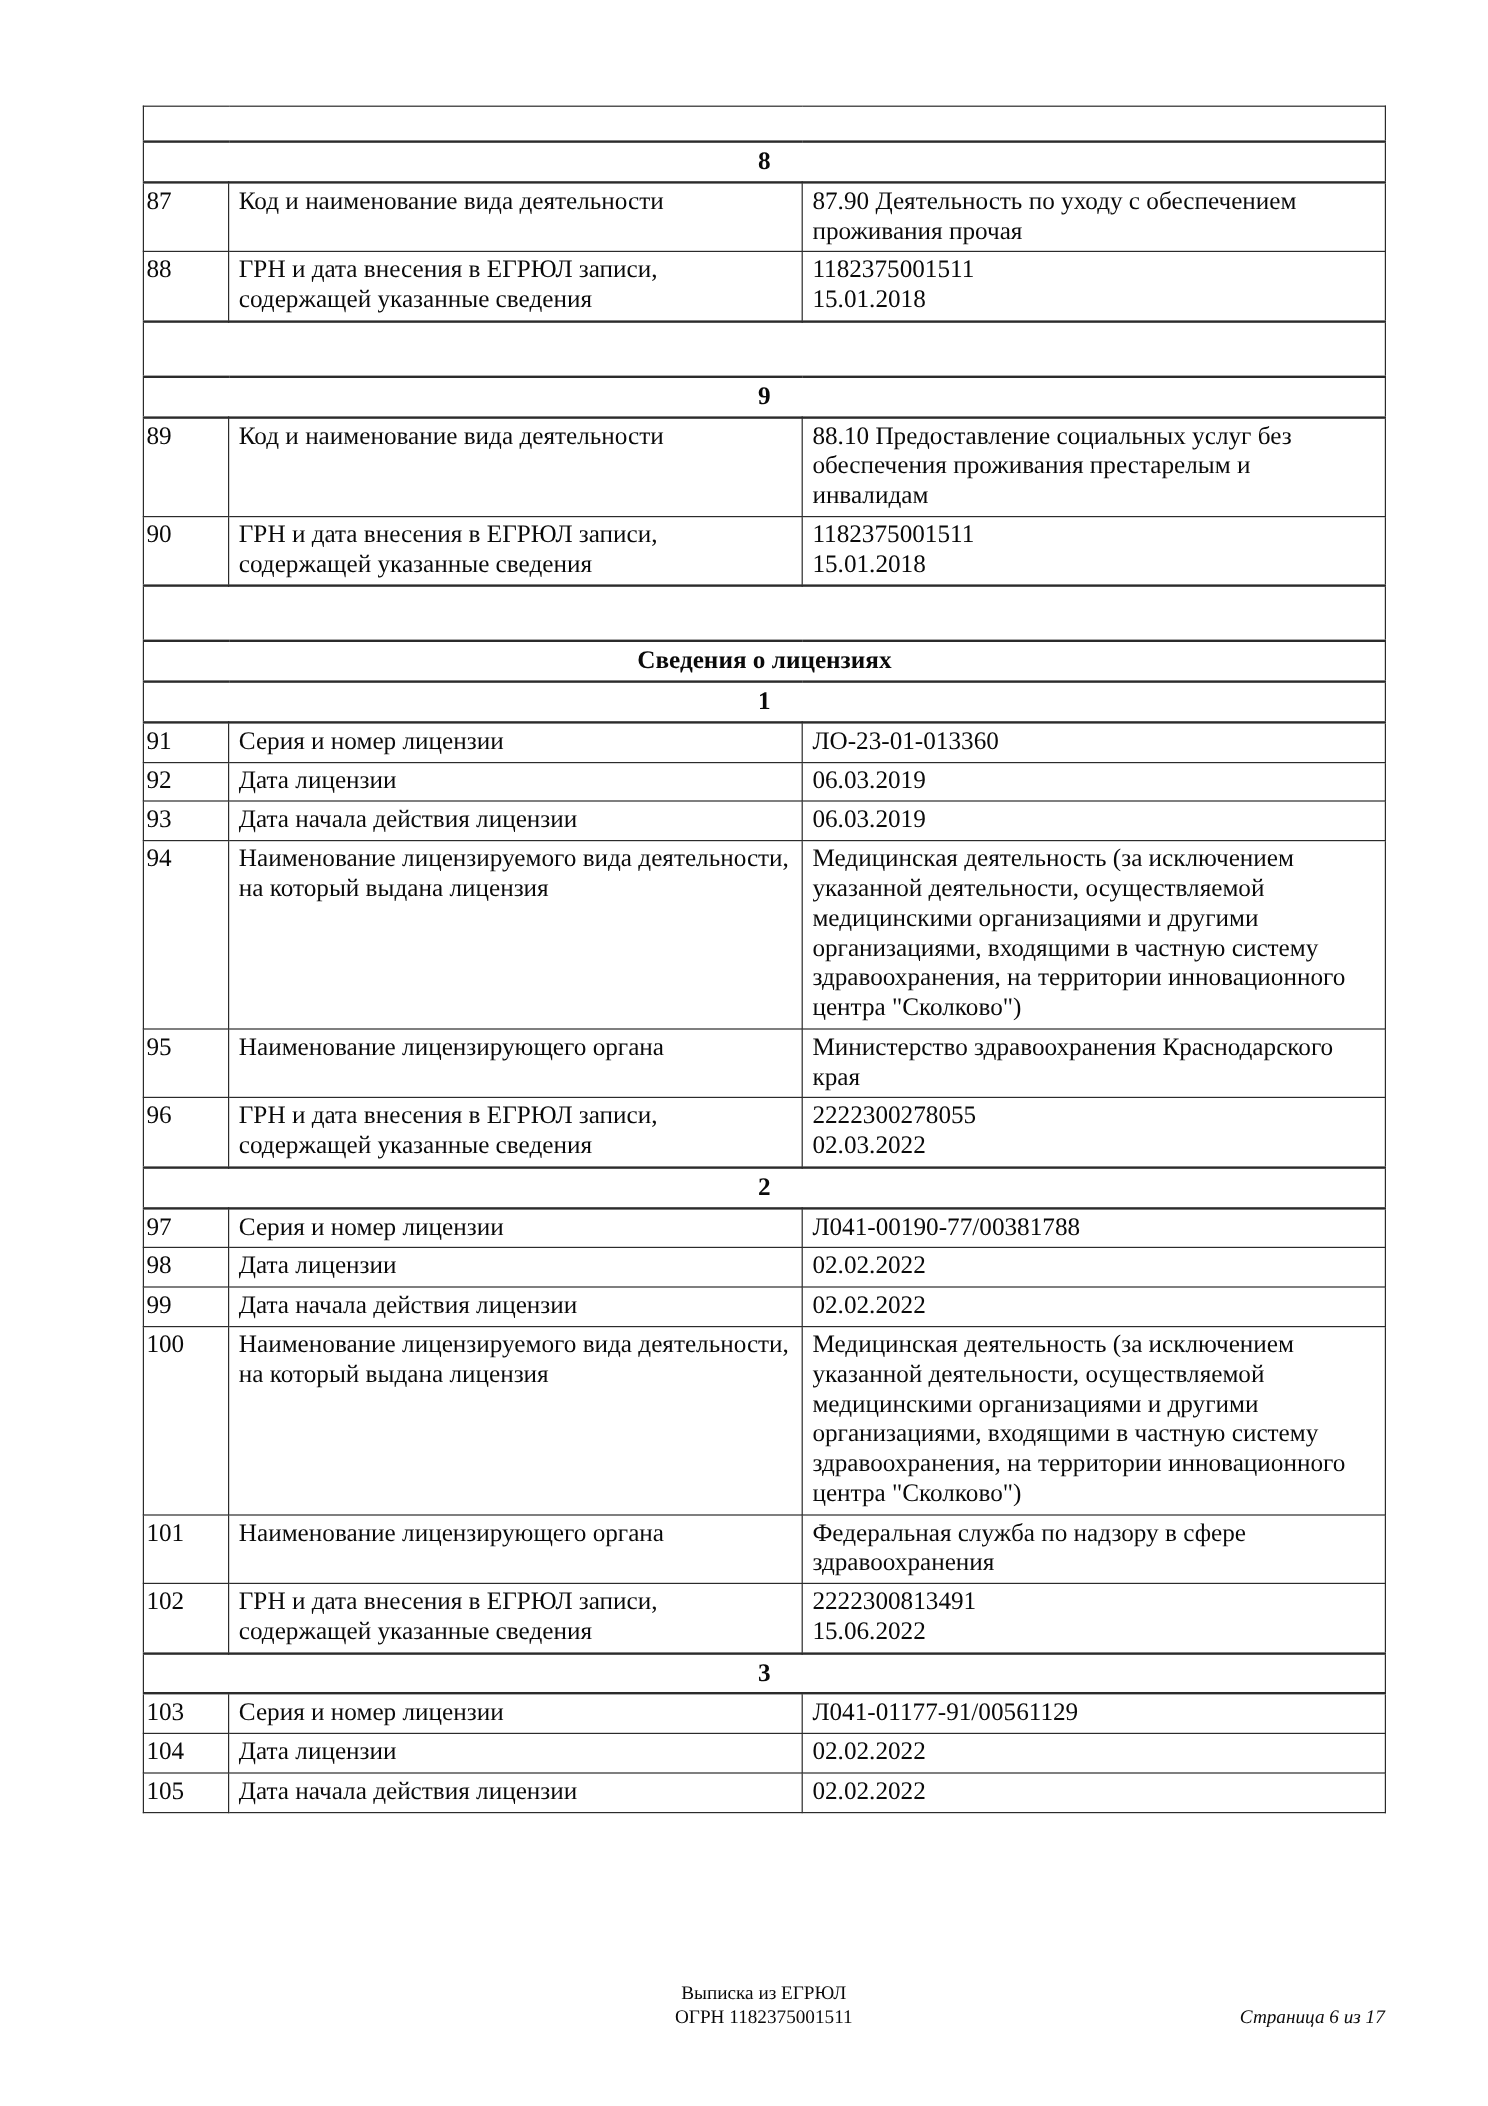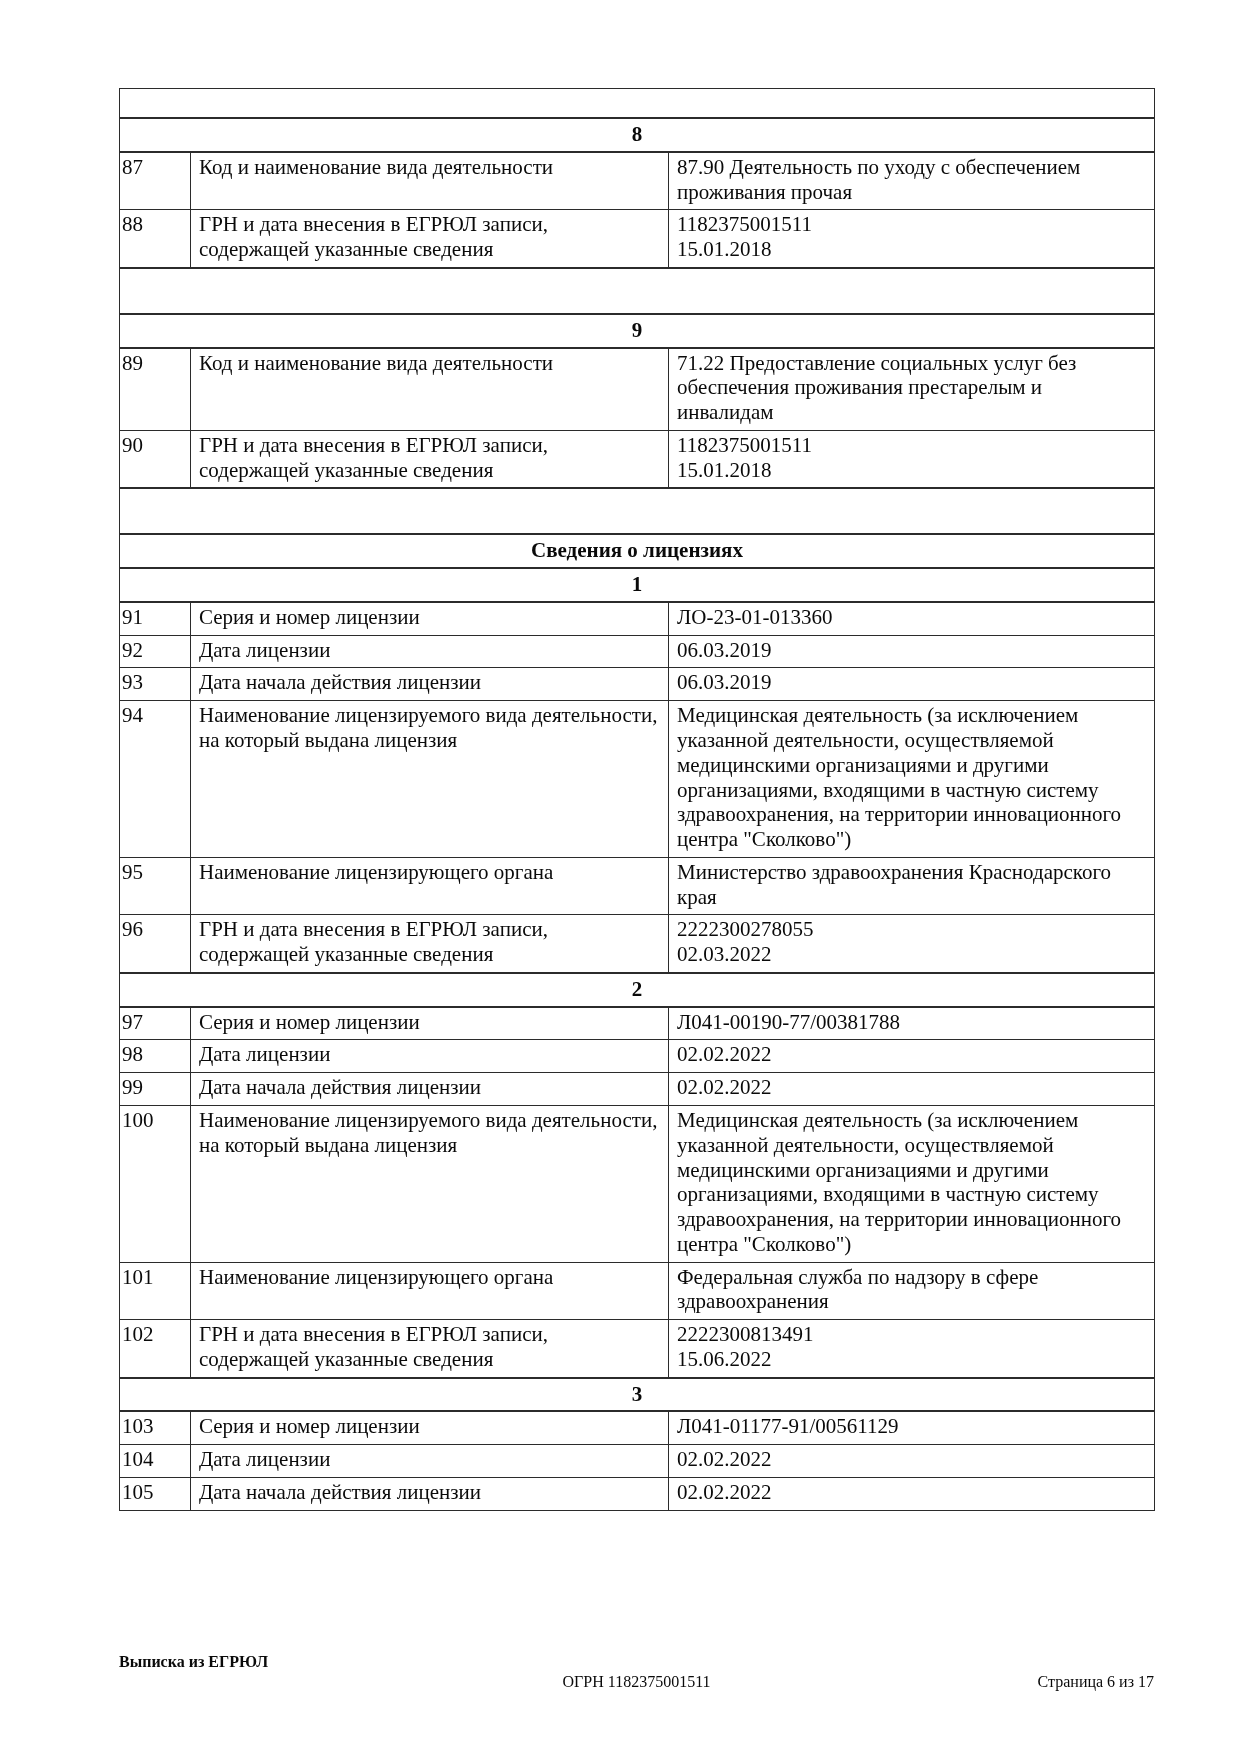--- a/index.html
+++ b/index.html
@@ -61,34 +61,36 @@
   .page-footer {
     position: absolute;
     left: 119px;
     top: 1652px;
     width: 1035px;
     height: 42px;
     font-size: 16px;
     line-height: 1.25;
   }
   .footer-title {
-    font-weight: 700;
+    font-weight: 400;
+    text-align: center;
   }
   .footer-center {
     position: absolute;
     left: 50%;
     transform: translateX(-50%);
     bottom: 2px;
     white-space: nowrap;
   }
   .footer-right {
     position: absolute;
     right: 0;
     bottom: 2px;
     white-space: nowrap;
+    font-style: italic;
   }
 </style>
 </head>
 <body>
 
 <table class="doc-table">
   <colgroup>
     <col style="width:71px">
     <col style="width:478px">
     <col style="width:486px">
@@ -113,21 +115,21 @@
     </tr>
     <tr class="row-spacer">
       <td colspan="3"></td>
     </tr>
     <tr class="row-header">
       <td colspan="3">9</td>
     </tr>
     <tr>
       <td class="c-num">89</td>
       <td class="c-label">Код и наименование вида деятельности</td>
-      <td class="c-value">71.22 Предоставление социальных услуг без обеспечения проживания престарелым и инвалидам</td>
+      <td class="c-value">88.10 Предоставление социальных услуг без обеспечения проживания престарелым и инвалидам</td>
     </tr>
     <tr>
       <td class="c-num">90</td>
       <td class="c-label">ГРН и дата внесения в ЕГРЮЛ записи, содержащей указанные сведения</td>
       <td class="c-value">1182375001511
 15.01.2018</td>
     </tr>
     <tr class="row-spacer">
       <td colspan="3"></td>
     </tr>

